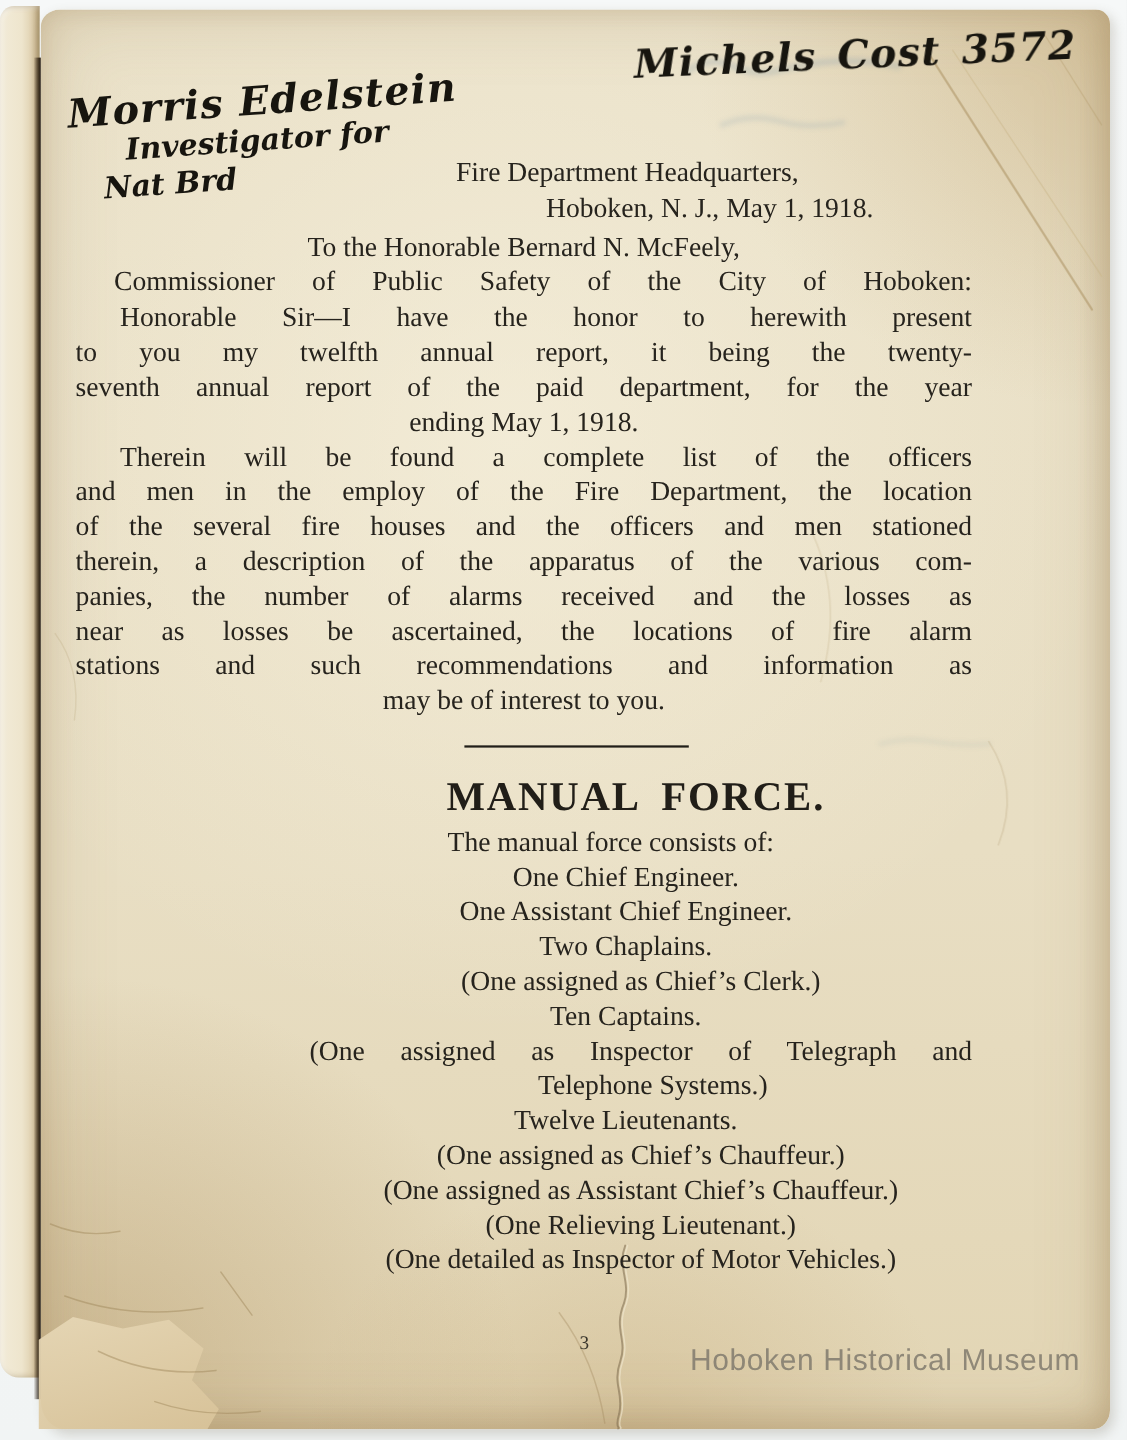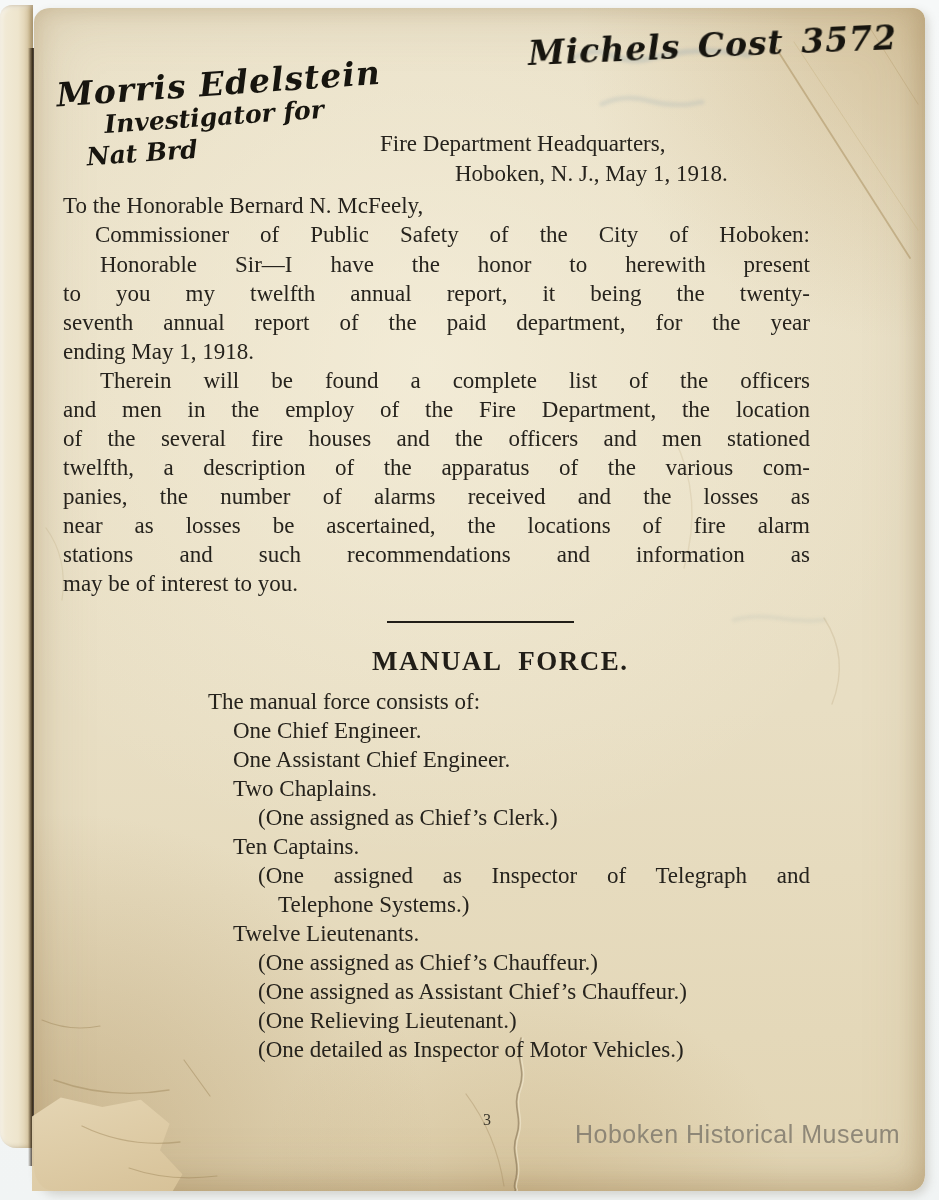--- a/index.html
+++ b/index.html
@@ -31,27 +31,27 @@
   .flap { position:absolute; left:-2px; bottom:0; width:320px; height:120px; opacity:.95;
     background:linear-gradient(160deg,#e6d7b6 10%,#dbc79f 60%,#d2bb8e 100%);
     clip-path:polygon(0 38%,9% 22%,22% 30%,34% 24%,43% 44%,40% 66%,47% 86%,44% 100%,0 100%); }
 
   .wear { position:absolute; left:0; top:0; width:891px; height:1183px; pointer-events:none; }
 
   
   .print { color:#26231d; font-size:23px; }
   .abs { position:absolute; white-space:nowrap; }
   .para { position:absolute; left:29px; width:747px; color:#26231d; font-size:23px; }
-  .ln { height:29px; line-height:29px; }
+  .ln { height:29px; line-height:29px;text-align:center; }
   .st { text-align:justify; text-align-last:justify; }
   .ind { padding-left:37px; }
   .ind2 { padding-left:32px; }
 
   .divider { position:absolute; left:353px; top:613px; width:187px; height:2px; background:#211e18; }
-  .section-title { position:absolute; left:338px; top:638px; margin:0; font-size:27px; font-weight:bold;
+  .section-title { position:absolute; left:338px; top:638px; margin:0; font-size:34px; font-weight:bold;
     letter-spacing:1.5px; word-spacing:9px; color:#211e18; white-space:nowrap; }
 
   .force-list { position:absolute; left:29px; top:679px; width:747px; color:#26231d; font-size:23px; }
   .force-list .ln { height:29px; line-height:29px; }
   .intro { padding-left:145px; }
   .lvl1 { padding-left:170px; }
   .lvl2 { padding-left:195px; }
   .lvl3 { padding-left:215px; }
 
   
@@ -134,21 +134,21 @@
       <div class="ln st ind">Honorable Sir—I have the honor to herewith present</div>
       <div class="ln st">to you my twelfth annual report, it being the twenty-</div>
       <div class="ln st">seventh annual report of the paid department, for the year</div>
       <div class="ln">ending May 1, 1918.</div>
     </div>
 
     <div class="para" style="top:358px;">
       <div class="ln st ind">Therein will be found a complete list of the officers</div>
       <div class="ln st">and men in the employ of the Fire Department, the location</div>
       <div class="ln st">of the several fire houses and the officers and men stationed</div>
-      <div class="ln st">twelfth, a description of the apparatus of the various com-</div>
+      <div class="ln st">therein, a description of the apparatus of the various com-</div>
       <div class="ln st">panies, the number of alarms received and the losses as</div>
       <div class="ln st">near as losses be ascertained, the locations of fire alarm</div>
       <div class="ln st">stations and such recommendations and information as</div>
       <div class="ln">may be of interest to you.</div>
     </div>
 
     <div class="divider"></div>
     <h2 class="section-title">MANUAL FORCE.</h2>
 
     <div class="force-list">

